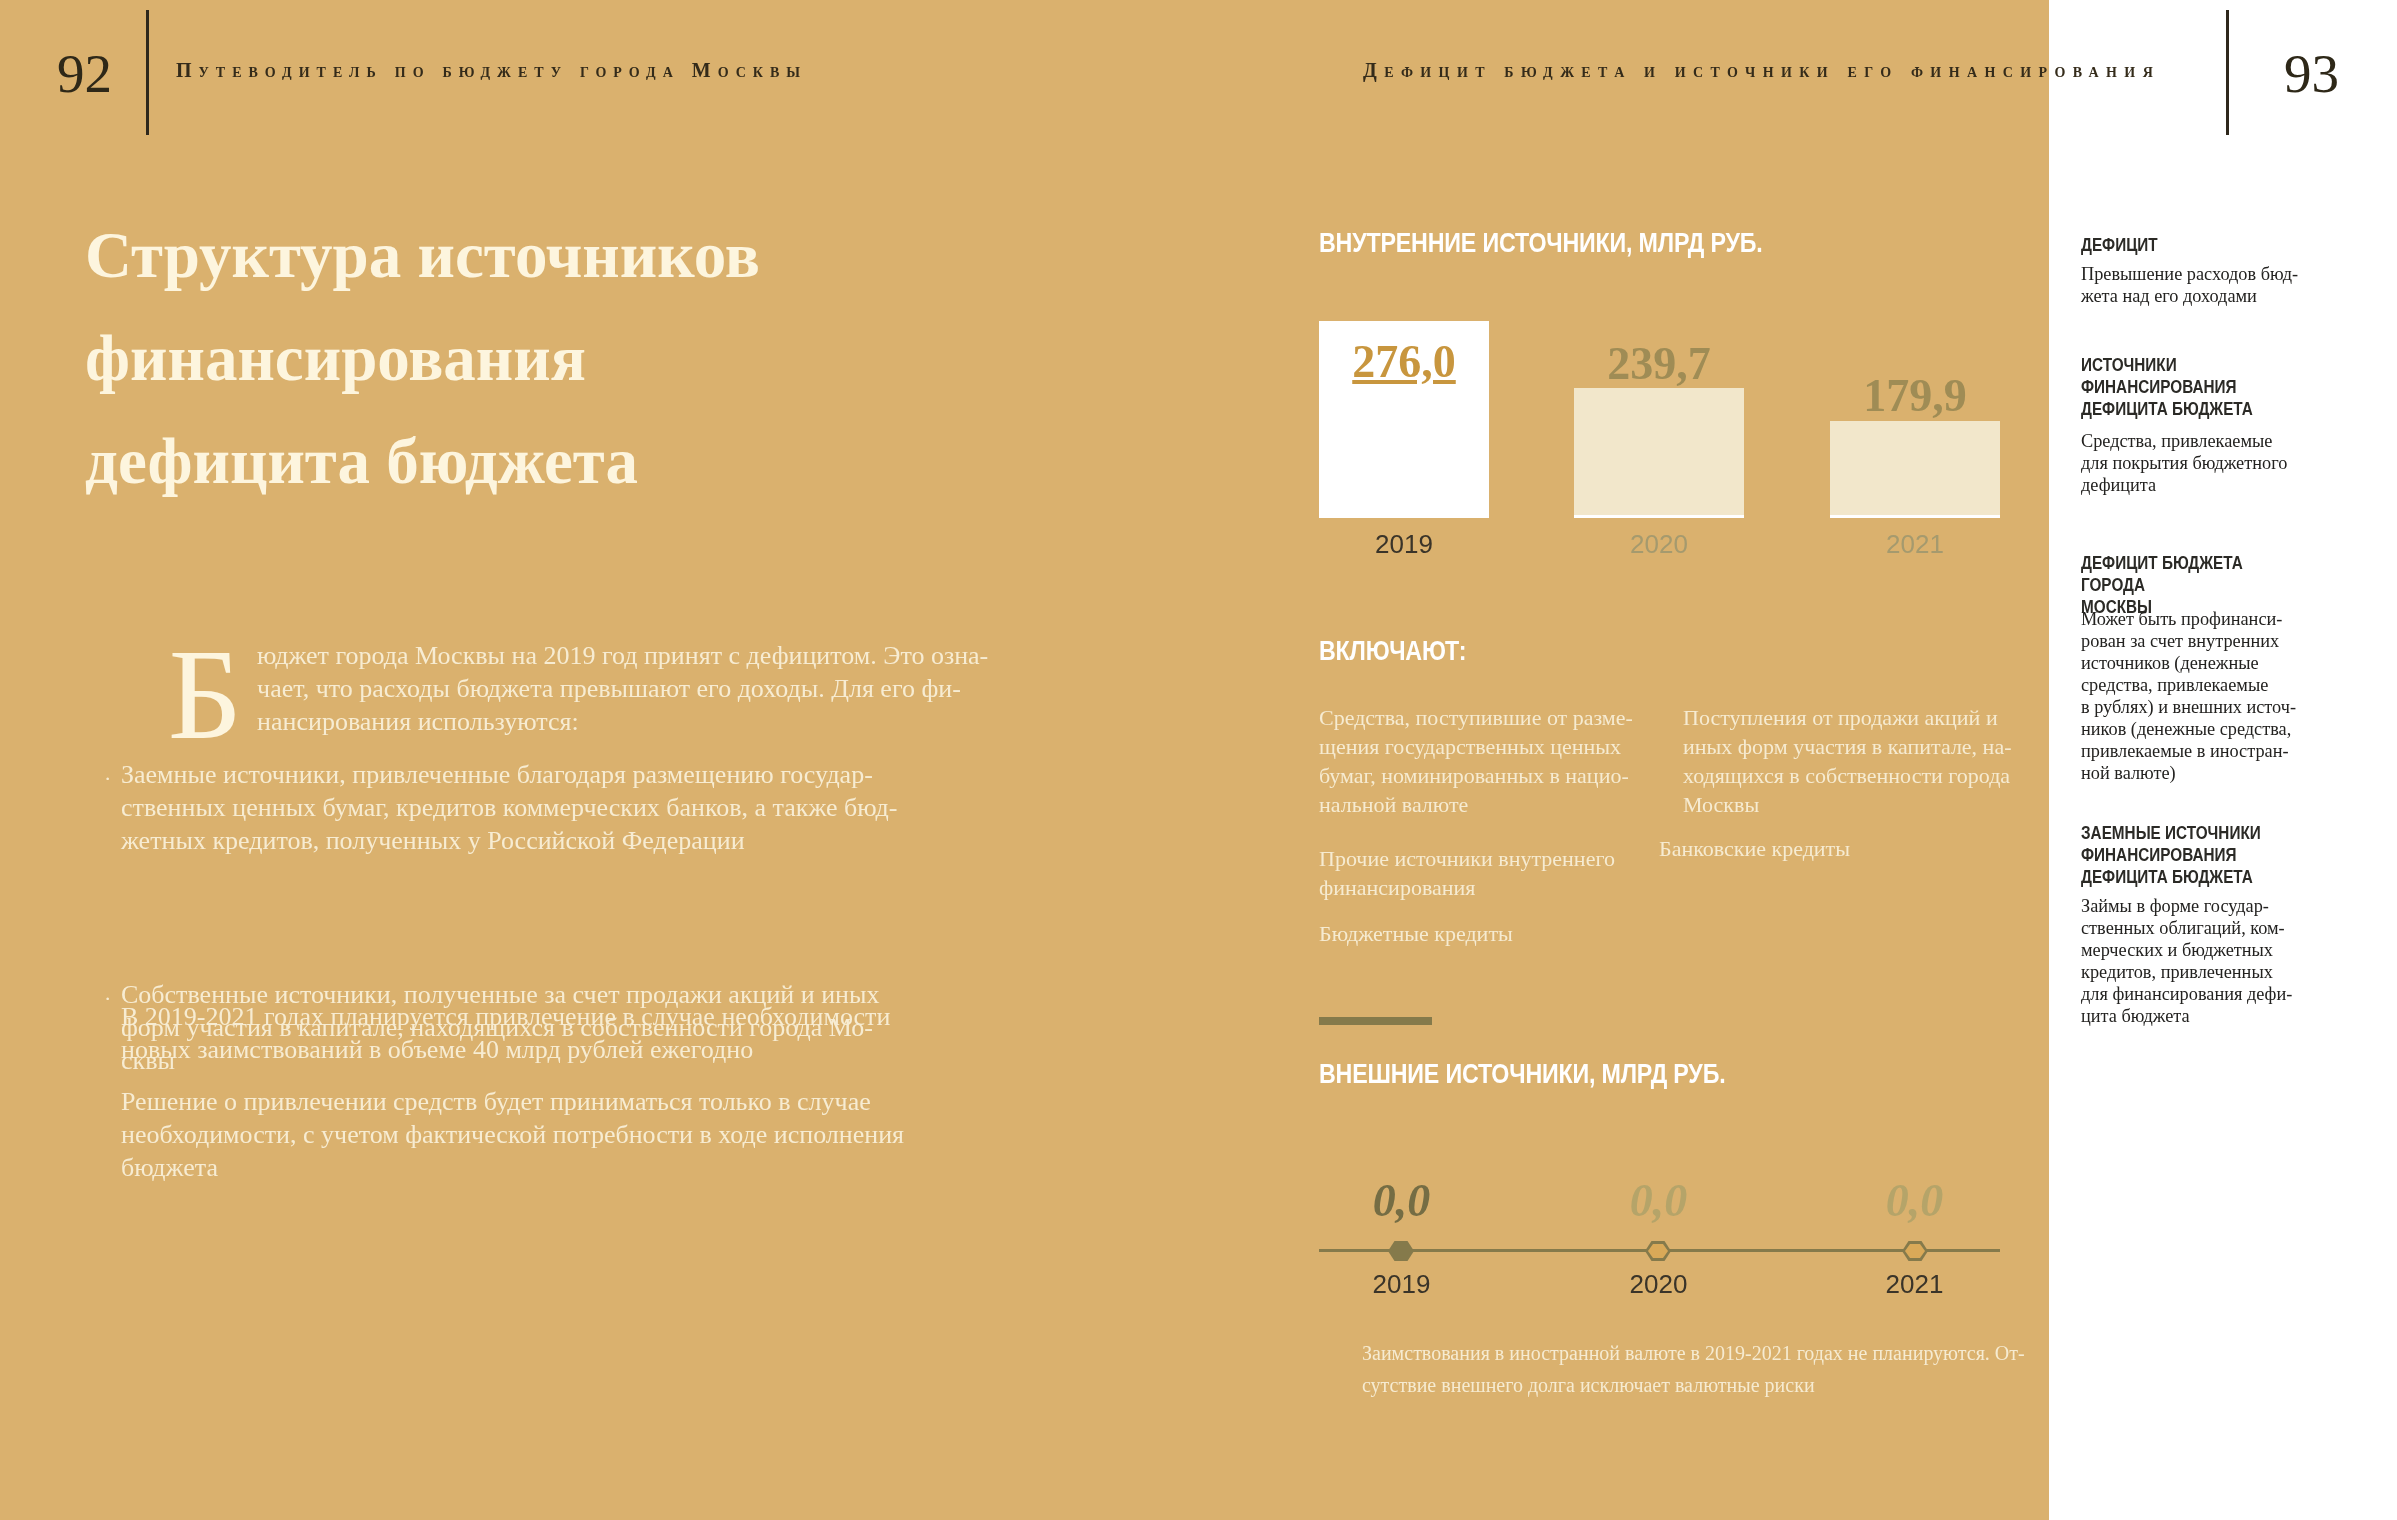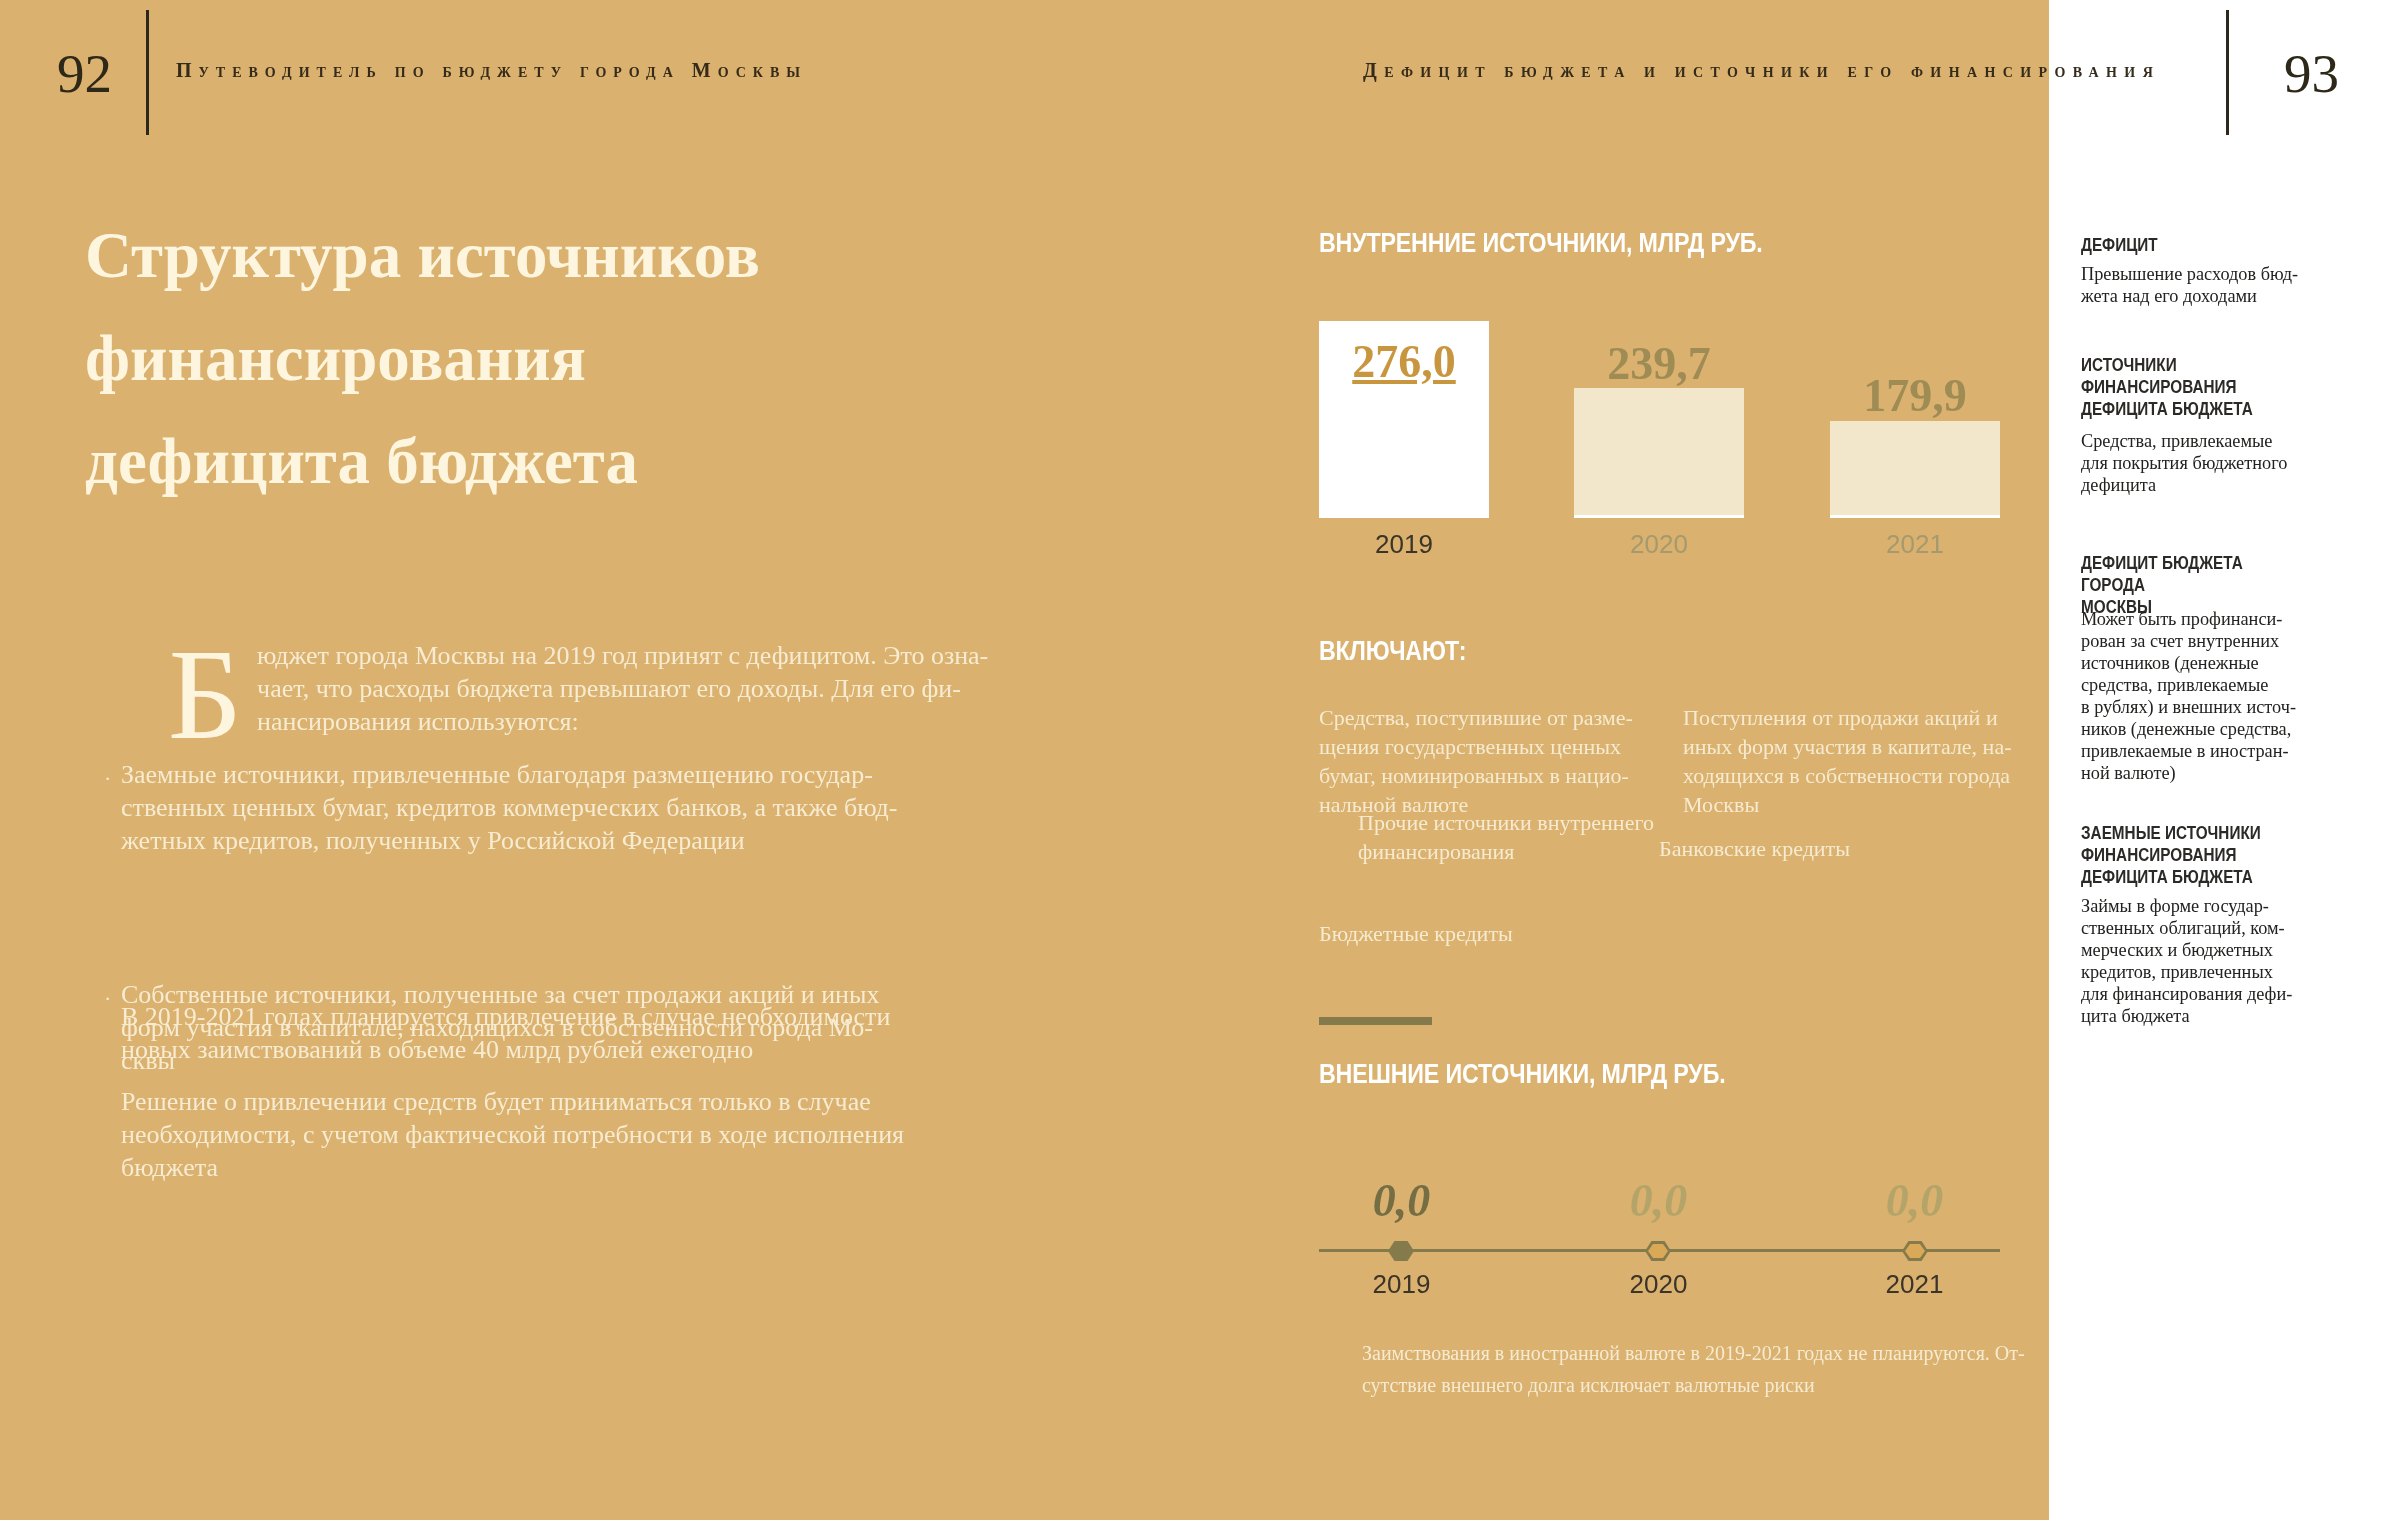--- a/index.html
+++ b/index.html
@@ -106,21 +106,21 @@
   <div class="abs yr" style="left:1319px;top:529px;color:#3a3429;">2019</div>
   <div class="abs yr" style="left:1574px;top:529px;color:#a59a6e;">2020</div>
   <div class="abs yr" style="left:1830px;top:529px;color:#a59a6e;">2021</div>
 
   <div class="abs csans" style="left:1319px;top:636px;">ВКЛЮЧАЮТ:</div>
 
   <div class="abs inc-item preline" style="left:1319px;top:703px;width:327px;">Средства, поступившие от разме-
 щения государственных ценных
 бумаг, номинированных в нацио-
 нальной валюте</div>
-  <div class="abs inc-item preline" style="left:1319px;top:808px;width:327px;margin-left:39px;">Прочие источники внутреннего
+  <div class="abs inc-item preline" style="left:1319px;top:844px;width:327px;">Прочие источники внутреннего
 финансирования</div>
   <div class="abs inc-item preline" style="left:1319px;top:919px;width:327px;">Бюджетные кредиты</div>
 
   <div class="abs inc-item preline" style="left:1659px;top:703px;width:337px;margin-left:24px;">Поступления от продажи акций и
 иных форм участия в капитале, на-
 ходящихся в собственности города
 Москвы</div>
   <div class="abs inc-item preline" style="left:1659px;top:834px;width:337px;">Банковские кредиты</div>
 
   <div class="abs" style="left:1319px;top:1017px;width:113px;height:8px;background:#857a4b;"></div>

